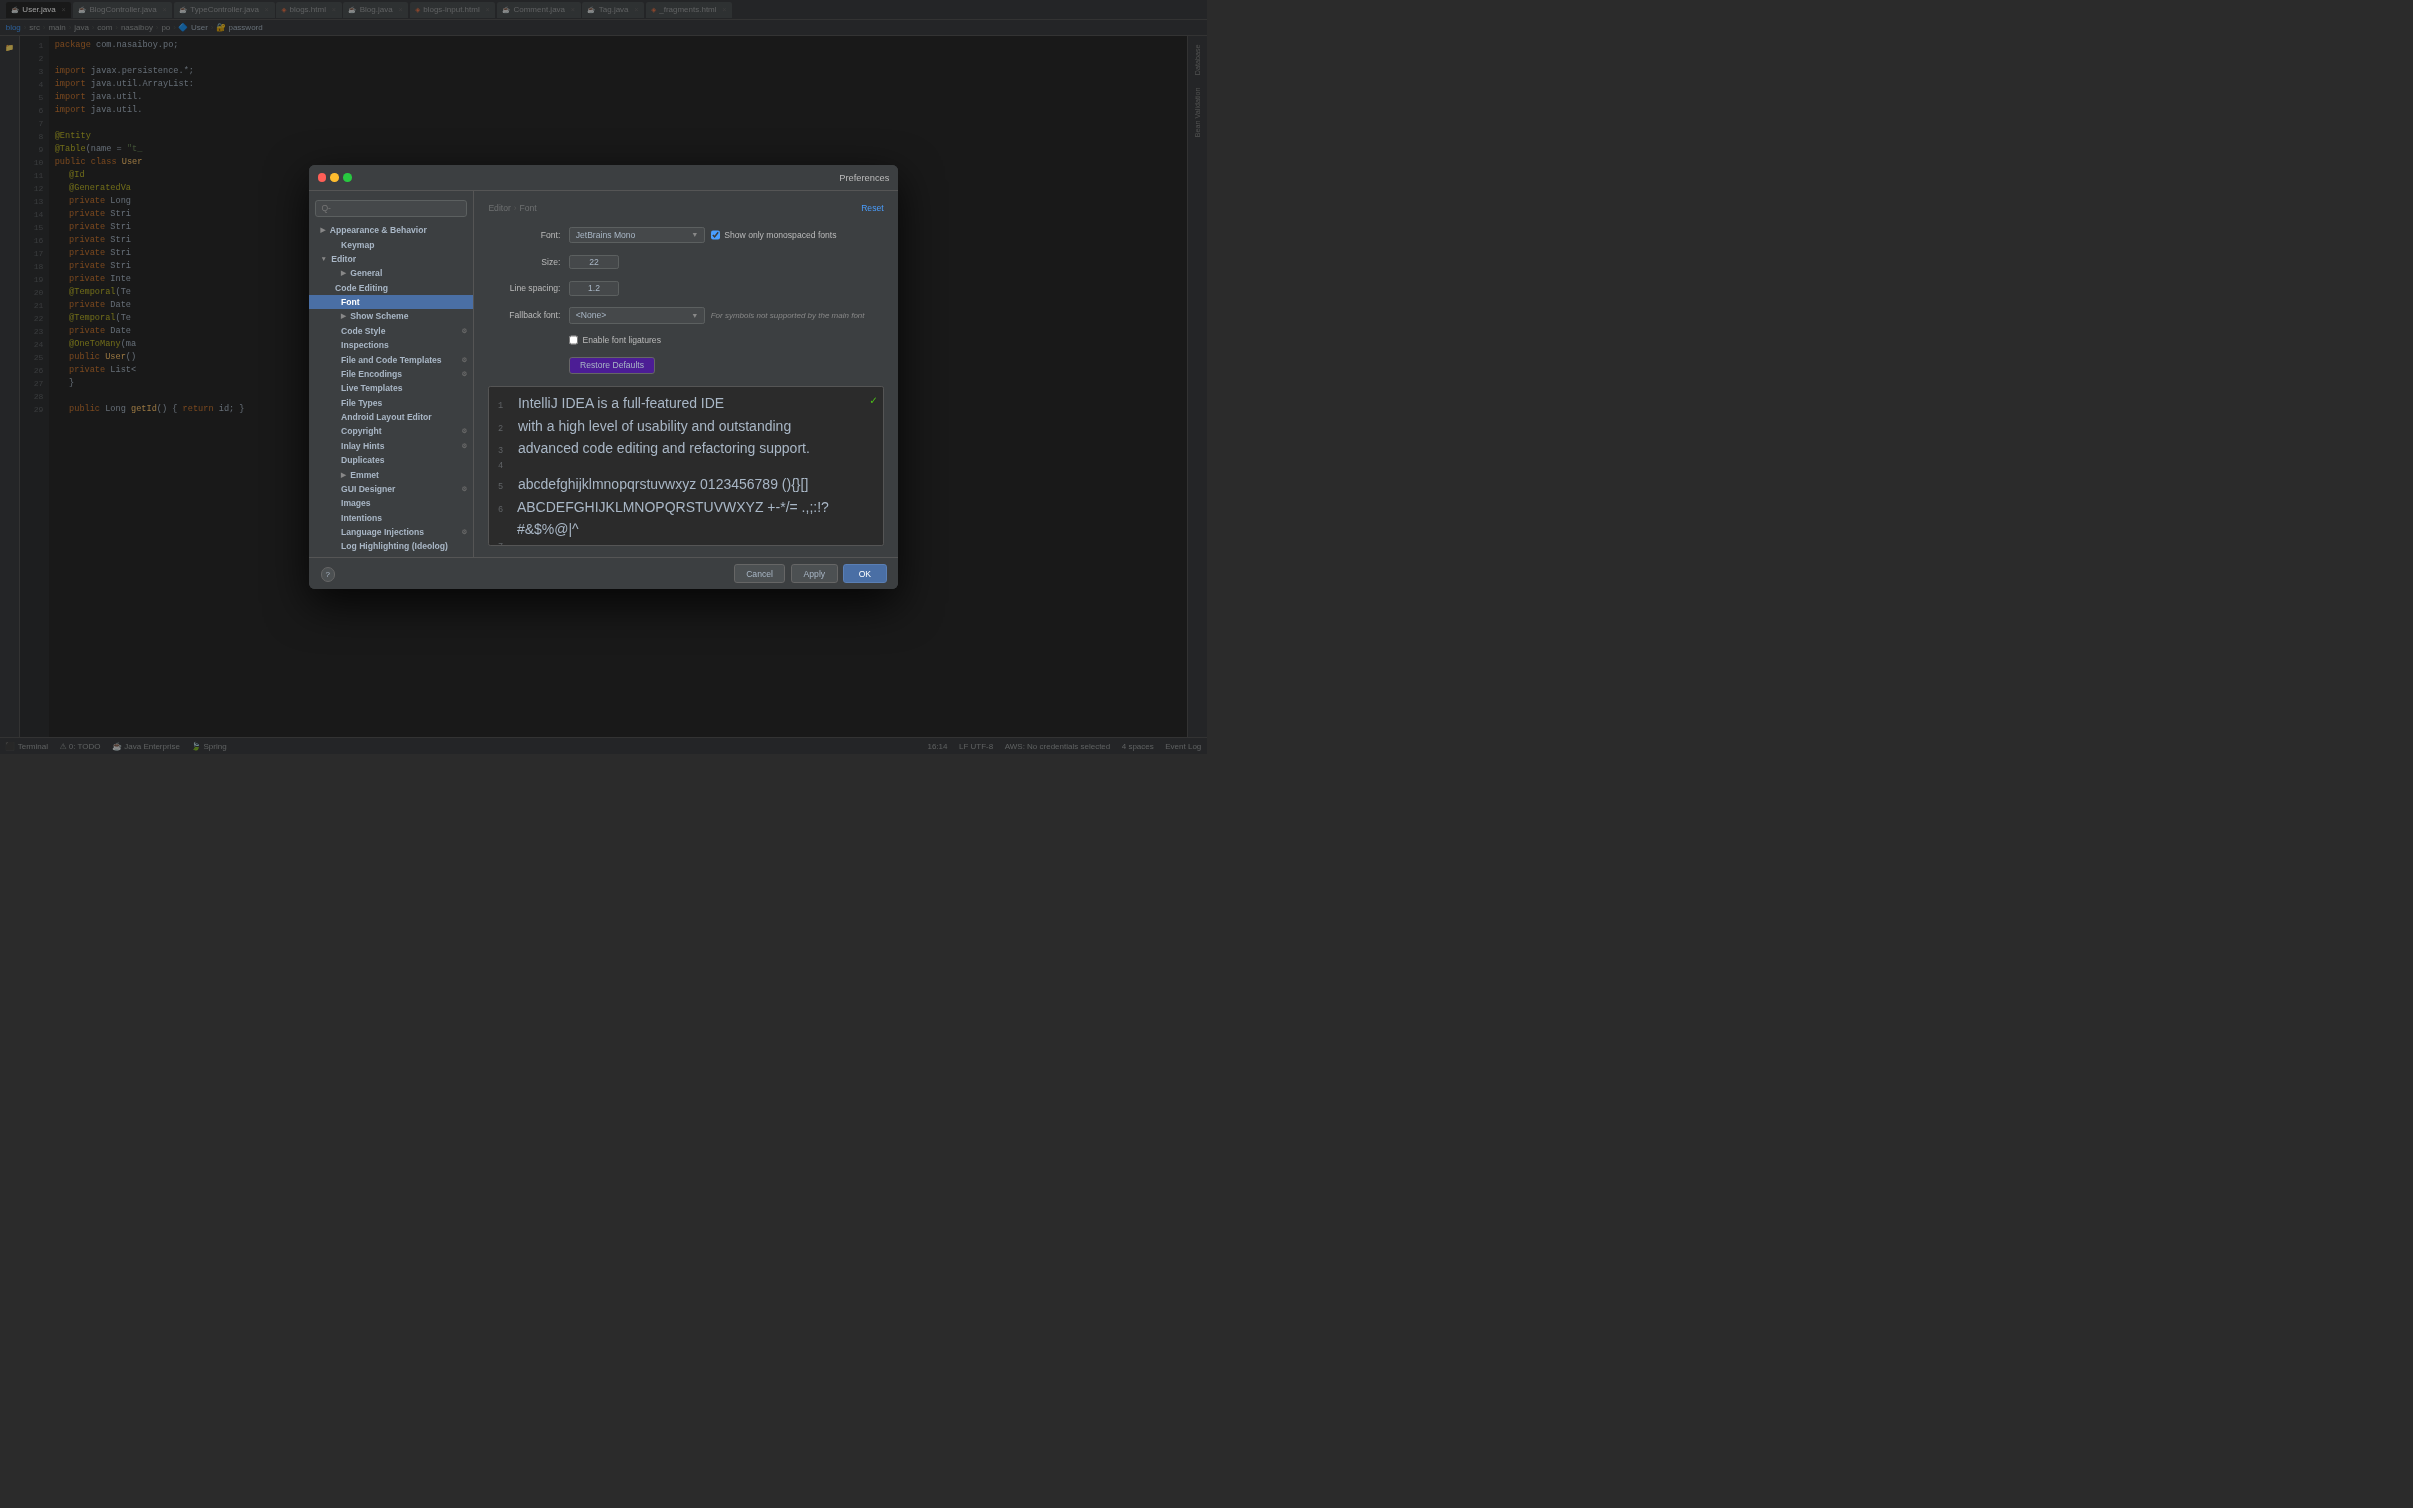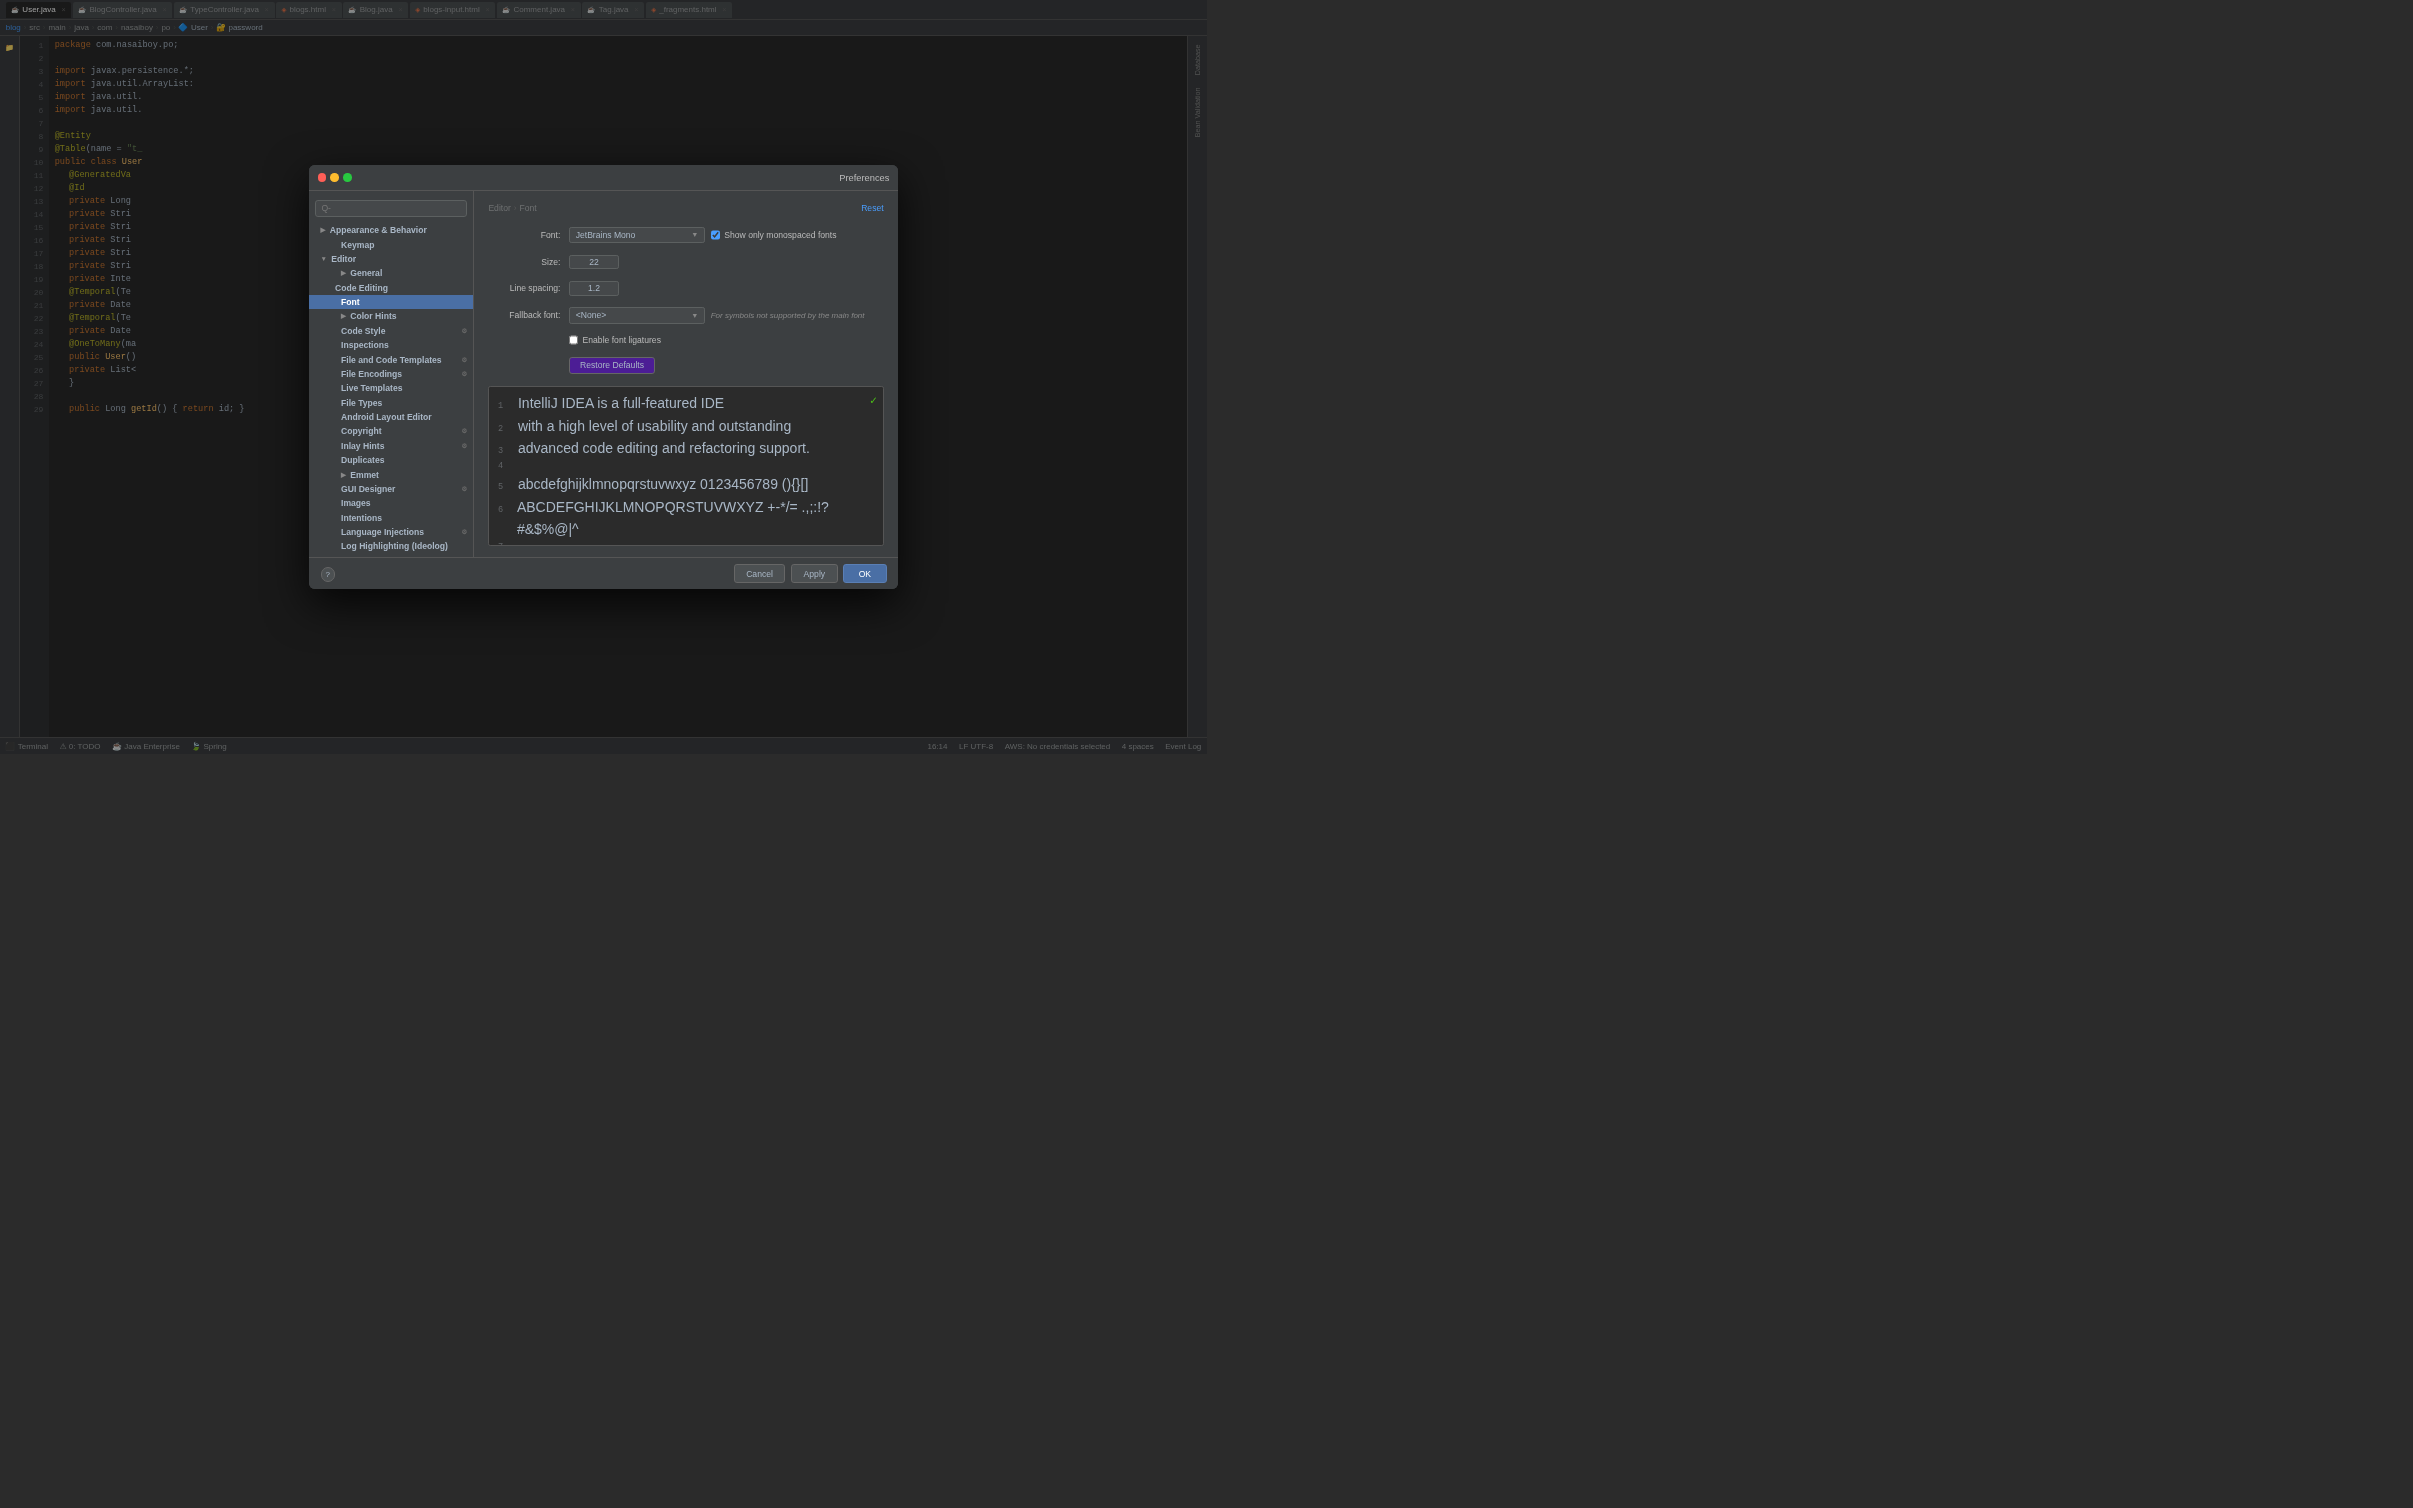--- a/index.html
+++ b/index.html
@@ -631,22 +631,22 @@
     <div><span class="code-keyword">package</span> <span>com.nasaiboy.po;</span></div>
     <div>&nbsp;</div>
     <div><span class="code-keyword">import</span> <span>javax.persistence.*;</span></div>
     <div><span class="code-keyword">import</span> <span>java.util.ArrayList:</span></div>
     <div><span class="code-keyword">import</span> <span>java.util.</span></div>
     <div><span class="code-keyword">import</span> <span>java.util.</span></div>
     <div>&nbsp;</div>
     <div><span class="code-annotation">@Entity</span></div>
     <div><span class="code-annotation">@Table</span><span>(name = </span><span class="code-string">"t_</span></div>
     <div><span class="code-keyword">public class</span> <span style="color:#ffc66d">User</span></div>
+    <div style="padding-left:14.4px"><span class="code-annotation">@Id</span></div>
     <div style="padding-left:14.4px"><span class="code-annotation">@GeneratedVa</span></div>
-    <div style="padding-left:14.4px"><span class="code-annotation">@Id</span></div>
     <div style="padding-left:14.4px"><span class="code-keyword">private</span> <span style="color:#a9b7c6">Long</span></div>
     <div style="padding-left:14.4px"><span class="code-keyword">private</span> <span style="color:#a9b7c6">Stri</span></div>
     <div style="padding-left:14.4px"><span class="code-keyword">private</span> <span style="color:#a9b7c6">Stri</span></div>
     <div style="padding-left:14.4px"><span class="code-keyword">private</span> <span style="color:#a9b7c6">Stri</span></div>
     <div style="padding-left:14.4px"><span class="code-keyword">private</span> <span style="color:#a9b7c6">Stri</span></div>
     <div style="padding-left:14.4px"><span class="code-keyword">private</span> <span style="color:#a9b7c6">Stri</span></div>
     <div style="padding-left:14.4px"><span class="code-keyword">private</span> <span style="color:#a9b7c6">Inte</span></div>
     <div style="padding-left:14.4px"><span class="code-annotation">@Temporal</span><span>(Te</span></div>
     <div style="padding-left:14.4px"><span class="code-keyword">private</span> <span style="color:#a9b7c6">Date</span></div>
     <div style="padding-left:14.4px"><span class="code-annotation">@Temporal</span><span>(Te</span></div>
@@ -712,21 +712,21 @@
         <div class="pref-item has-arrow child">
           <span>General</span>
         </div>
         <div class="pref-item child2">
           <span>Code Editing</span>
         </div>
         <div class="pref-item child active">
           <span>Font</span>
         </div>
         <div class="pref-item has-arrow child">
-          <span>Color Hints</span>
+          <span>Show Scheme</span>
         </div>
         <div class="pref-item child">
           <span>Code Style</span>
           <span style="margin-left:auto;font-size:6.5px;color:#666">⚙</span>
         </div>
         <div class="pref-item child">
           <span>Inspections</span>
         </div>
         <div class="pref-item child">
           <span>File and Code Templates</span>

